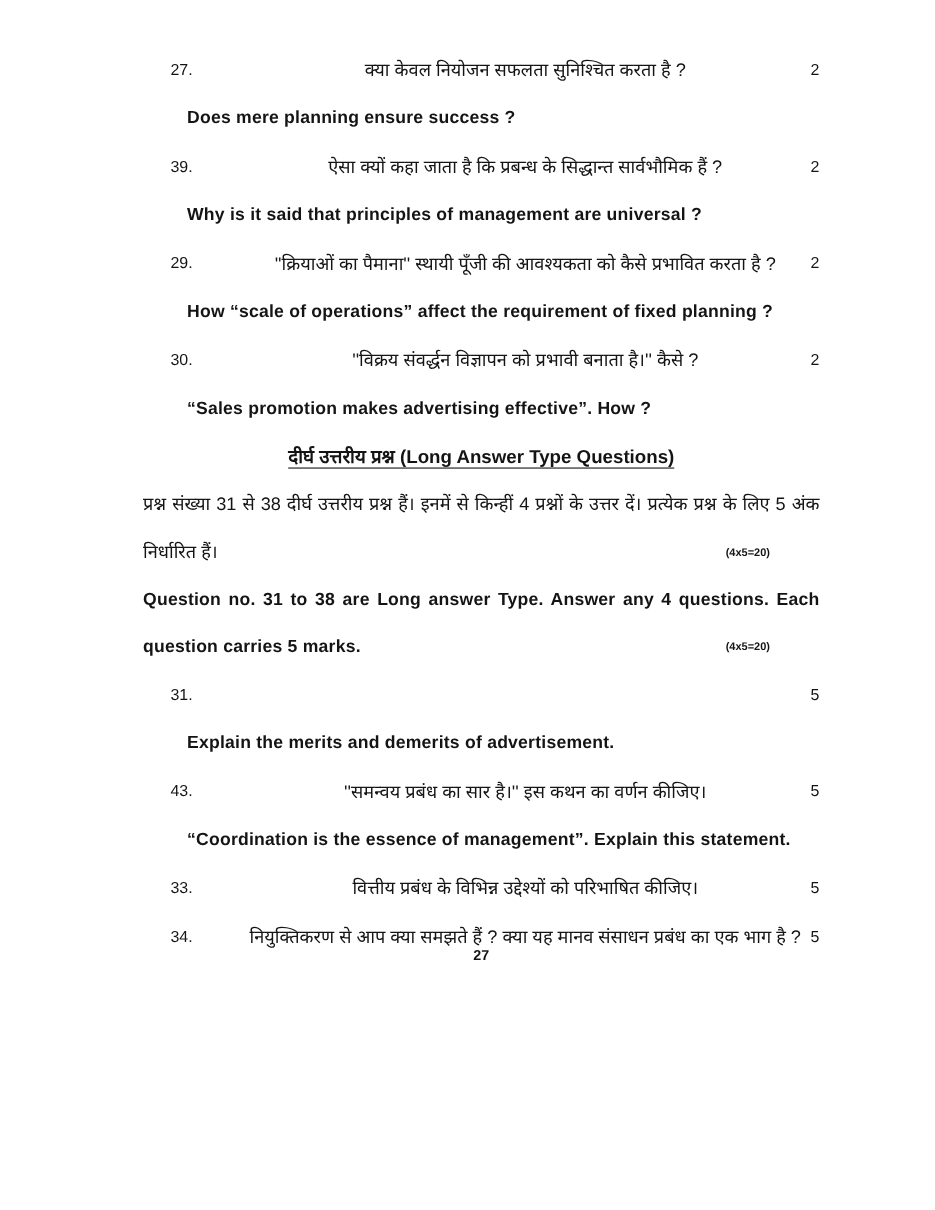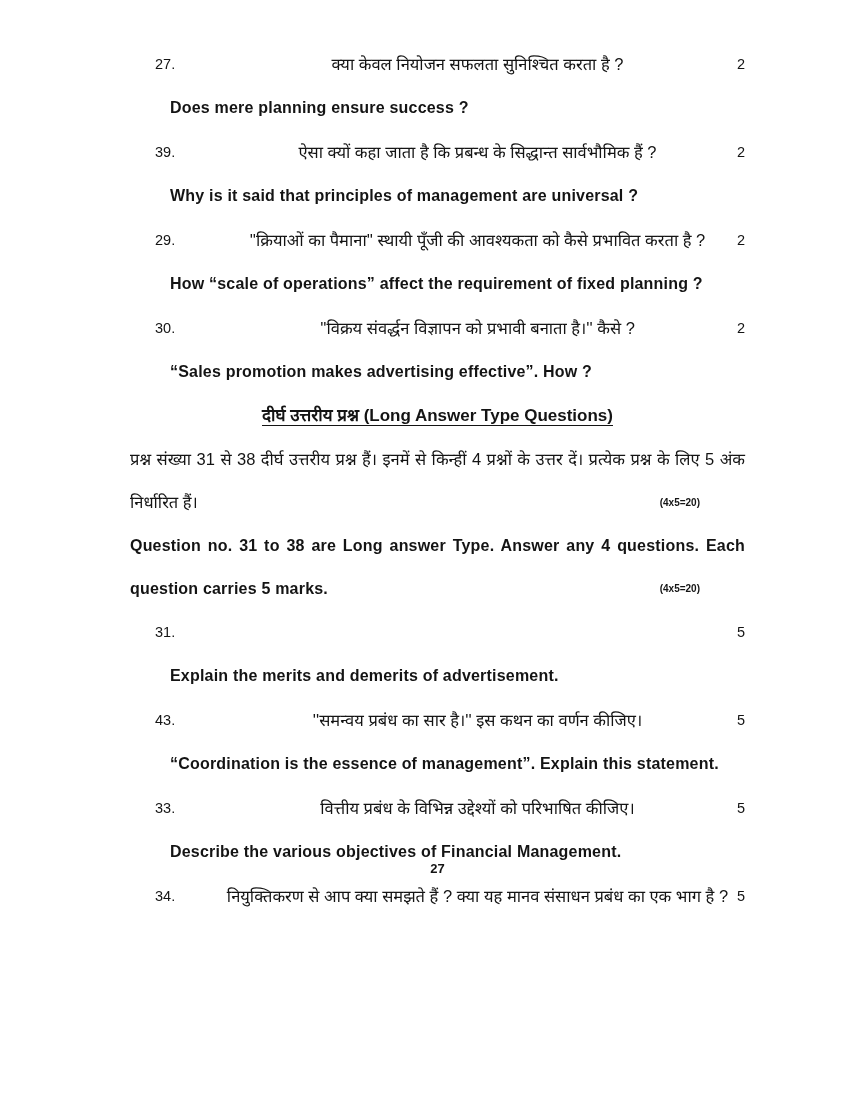--- a/index.html
+++ b/index.html
@@ -155,21 +155,20 @@
     </div>
     <div class="q-eng justify">“Coordination is the essence of management”. Explain this statement.</div>
   </section>
 
   <section>
     <div class="q-row">
       <span class="q-num">33.</span>
       <span class="q-text">वित्तीय प्रबंध के विभिन्न उद्देश्यों को परिभाषित कीजिए।</span>
       <span class="q-marks">5</span>
     </div>
-    <div class="q-eng">Describe the various objectives of Financial Management.</div>
   </section>
 
   <section>
     <div class="q-row">
       <span class="q-num">34.</span>
       <span class="q-text">नियुक्तिकरण से आप क्या समझते हैं ? क्या यह मानव संसाधन प्रबंध का एक भाग है ?</span>
       <span class="q-marks">5</span>
     </div>
   </section>
 

